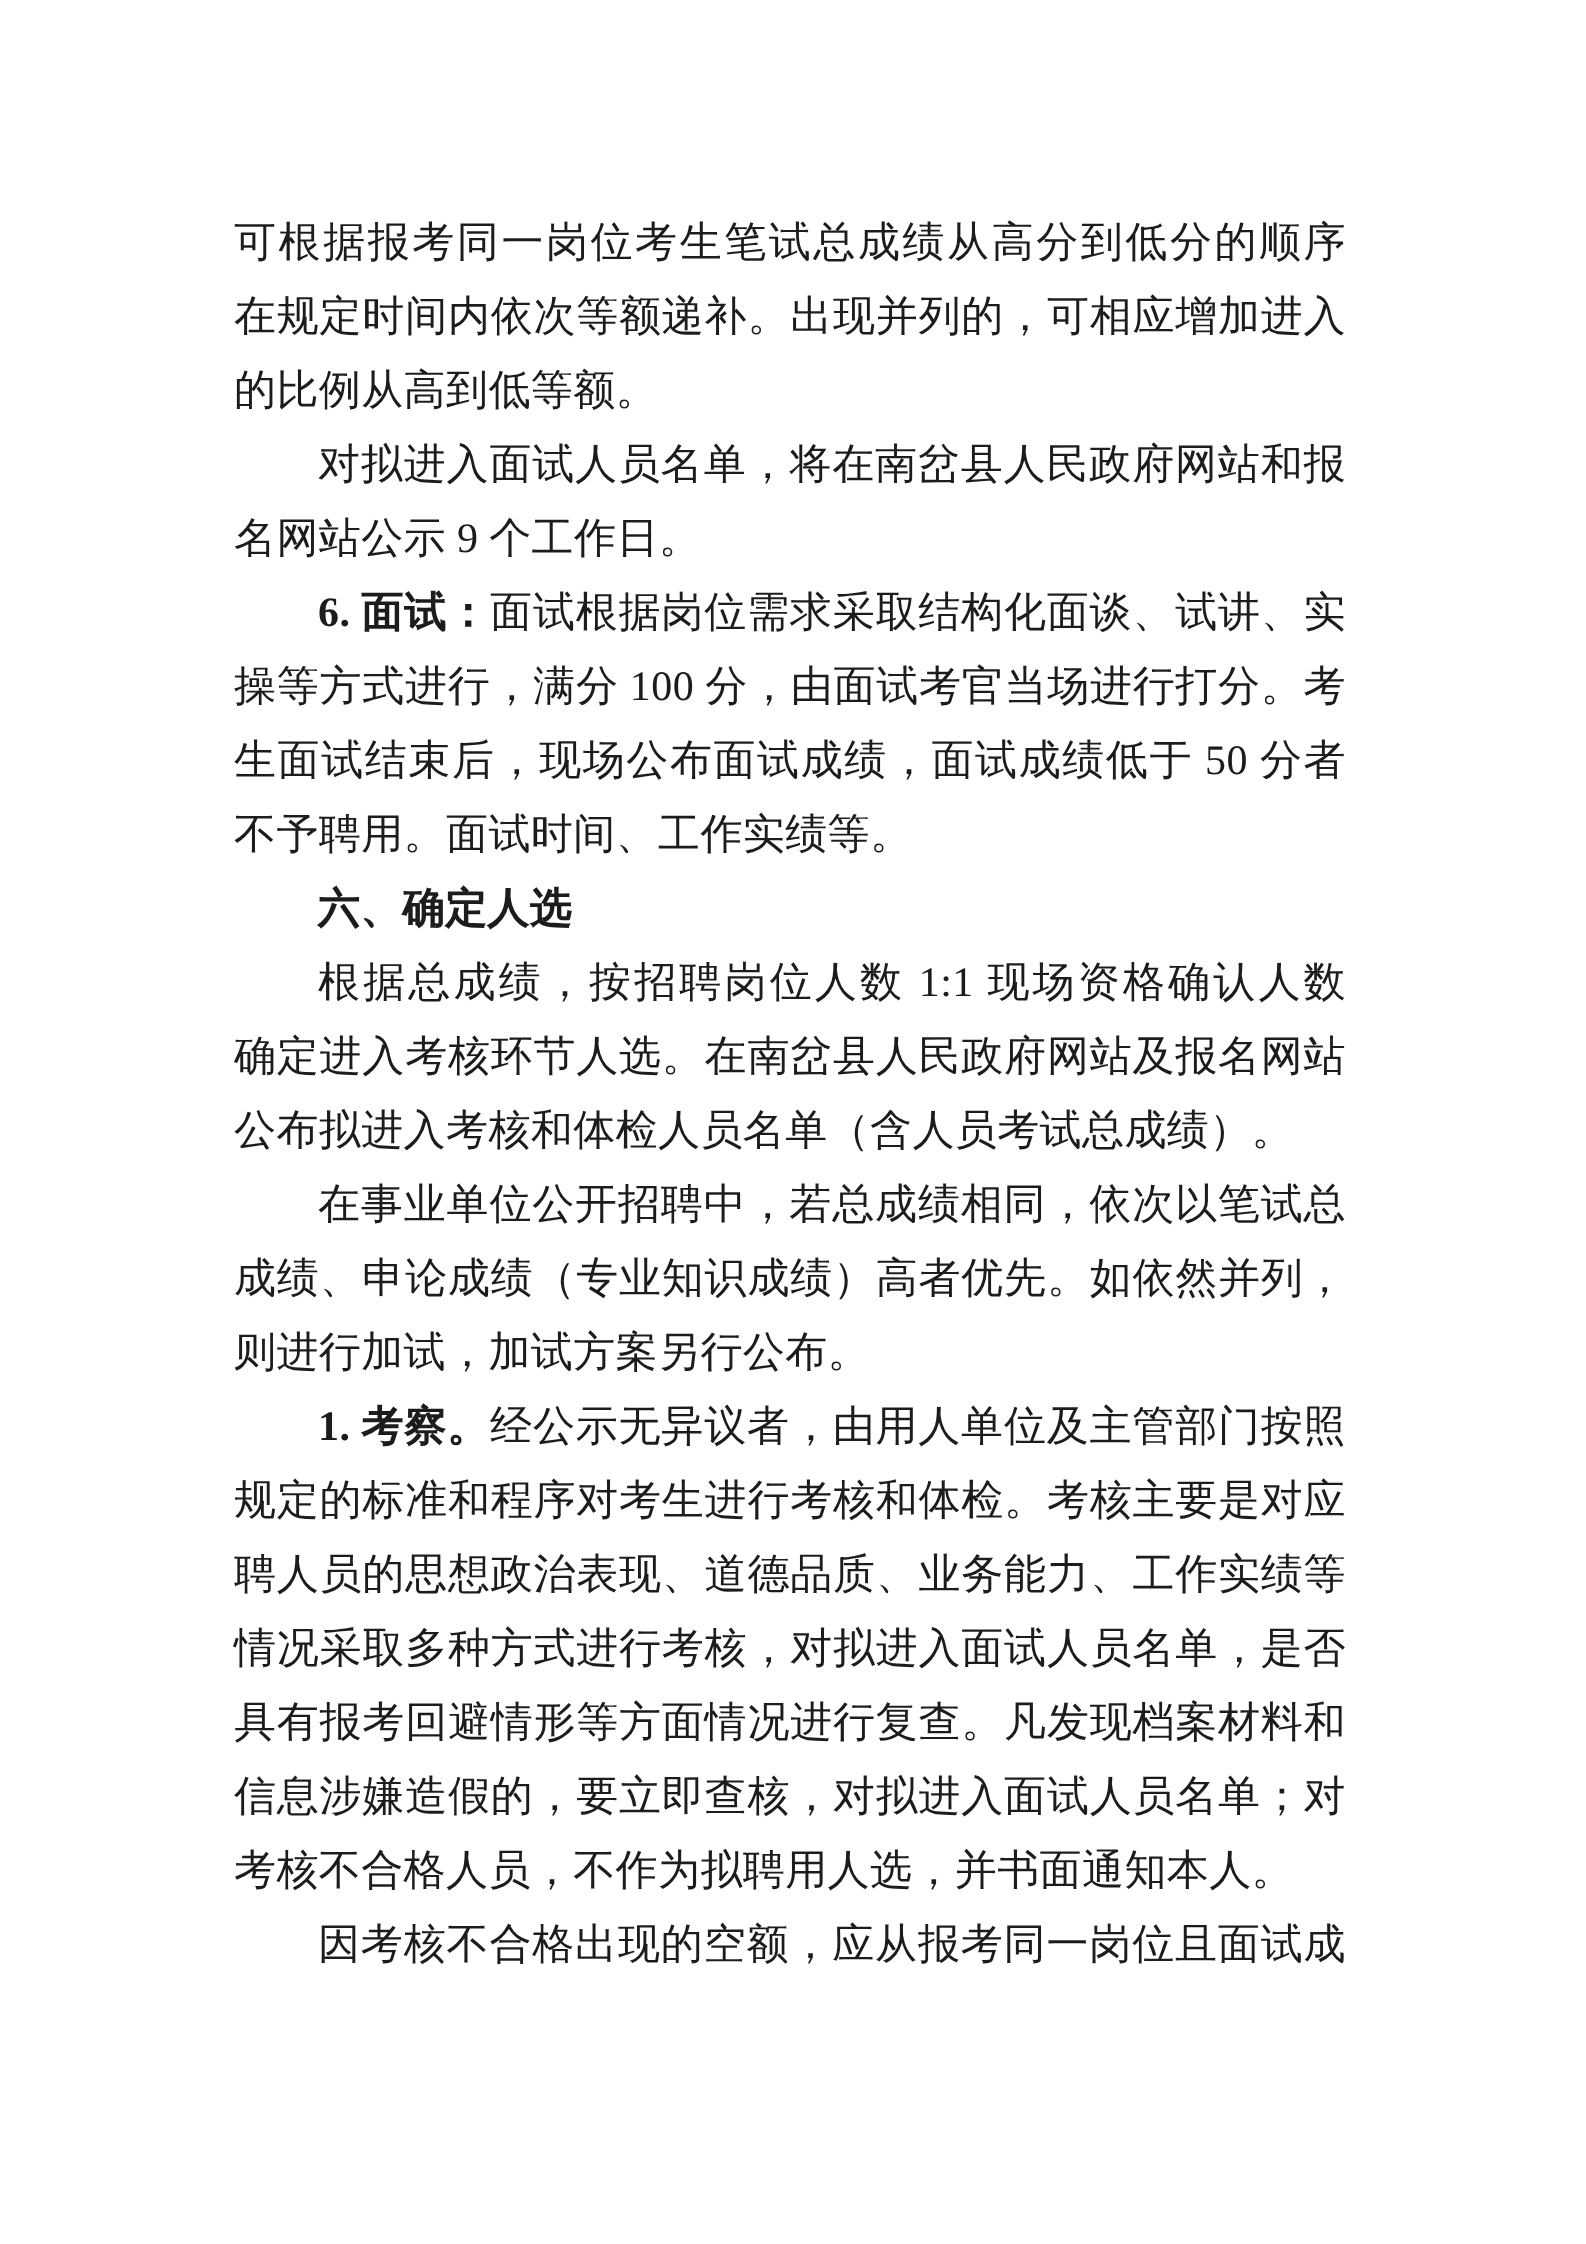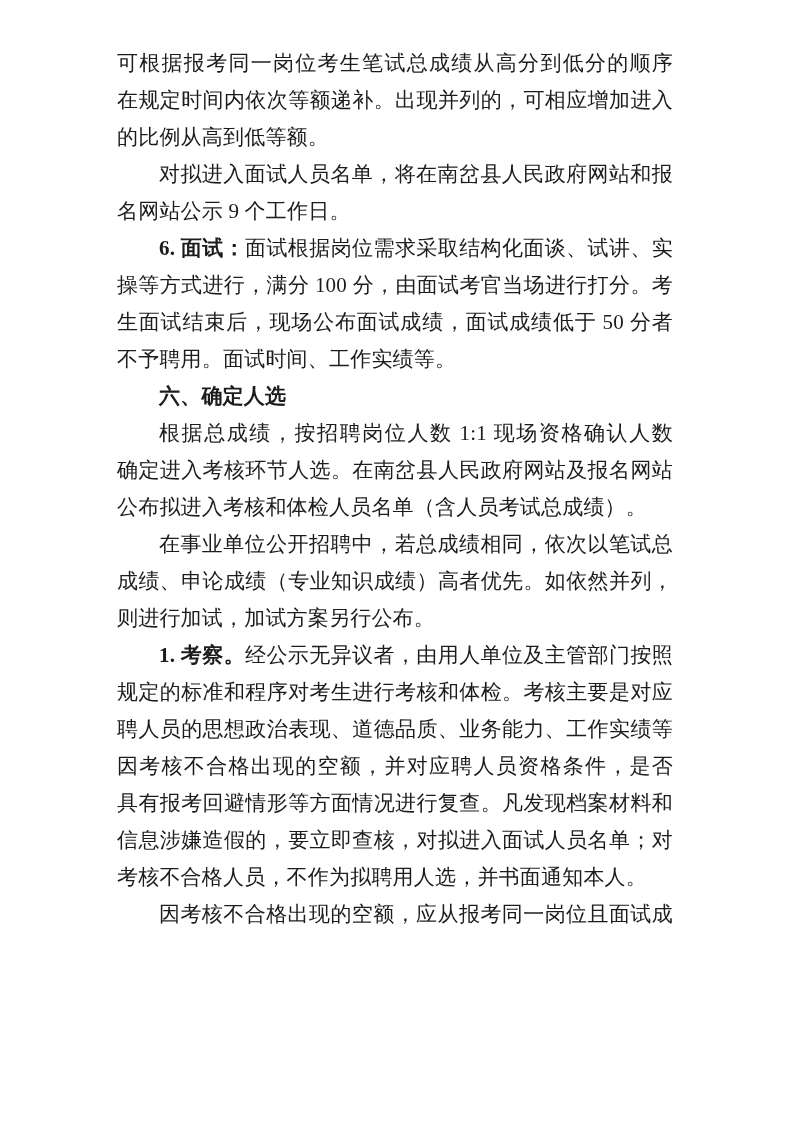--- a/index.html
+++ b/index.html
@@ -7,21 +7,21 @@
     padding: 0;
     background: #ffffff;
   }
   .page {
     position: relative;
     width: 793px;
     height: 1122px;
     background: #ffffff;
     overflow: hidden;
     box-sizing: border-box;
-    padding: 45px 120px 0 117px;
+    padding: 103px 120px 0 117px;
     font-family: "Liberation Serif", "DejaVu Serif", serif;
     color: #1c1c1c;
   }
   .textblock {
     width: 556px;
   }
   .line {
     font-size: 21px;
     line-height: 37px;
     height: 37px;
@@ -73,21 +73,21 @@
     <div class="line">公布拟进入考核和体检人员名单（含人员考试总成绩）。</div>
 
     <div class="line ind j">在事业单位公开招聘中，若总成绩相同，依次以笔试总</div>
     <div class="line j">成绩、申论成绩（专业知识成绩）高者优先。如依然并列，</div>
     <div class="line">则进行加试，加试方案另行公布。</div>
 
 
     <div class="line ind j"><span class="b">1. 考察。</span><span>经公示无异议者，由用人单位及主管部门按照</span></div>
     <div class="line j">规定的标准和程序对考生进行考核和体检。考核主要是对应</div>
     <div class="line j">聘人员的思想政治表现、道德品质、业务能力、工作实绩等</div>
-    <div class="line j">因考核不合格出现的空额，并对应聘人员资格条件，是否</div>
+    <div class="line j">情况采取多种方式进行考核，对拟进入面试人员名单，是否</div>
     <div class="line j">具有报考回避情形等方面情况进行复查。凡发现档案材料和</div>
     <div class="line j">信息涉嫌造假的，要立即查核，对拟进入面试人员名单；对</div>
     <div class="line">考核不合格人员，不作为拟聘用人选，并书面通知本人。</div>
 
     <div class="line ind j">因考核不合格出现的空额，应从报考同一岗位且面试成</div>
 
   </div>
 </div>
 
 </body></html>

